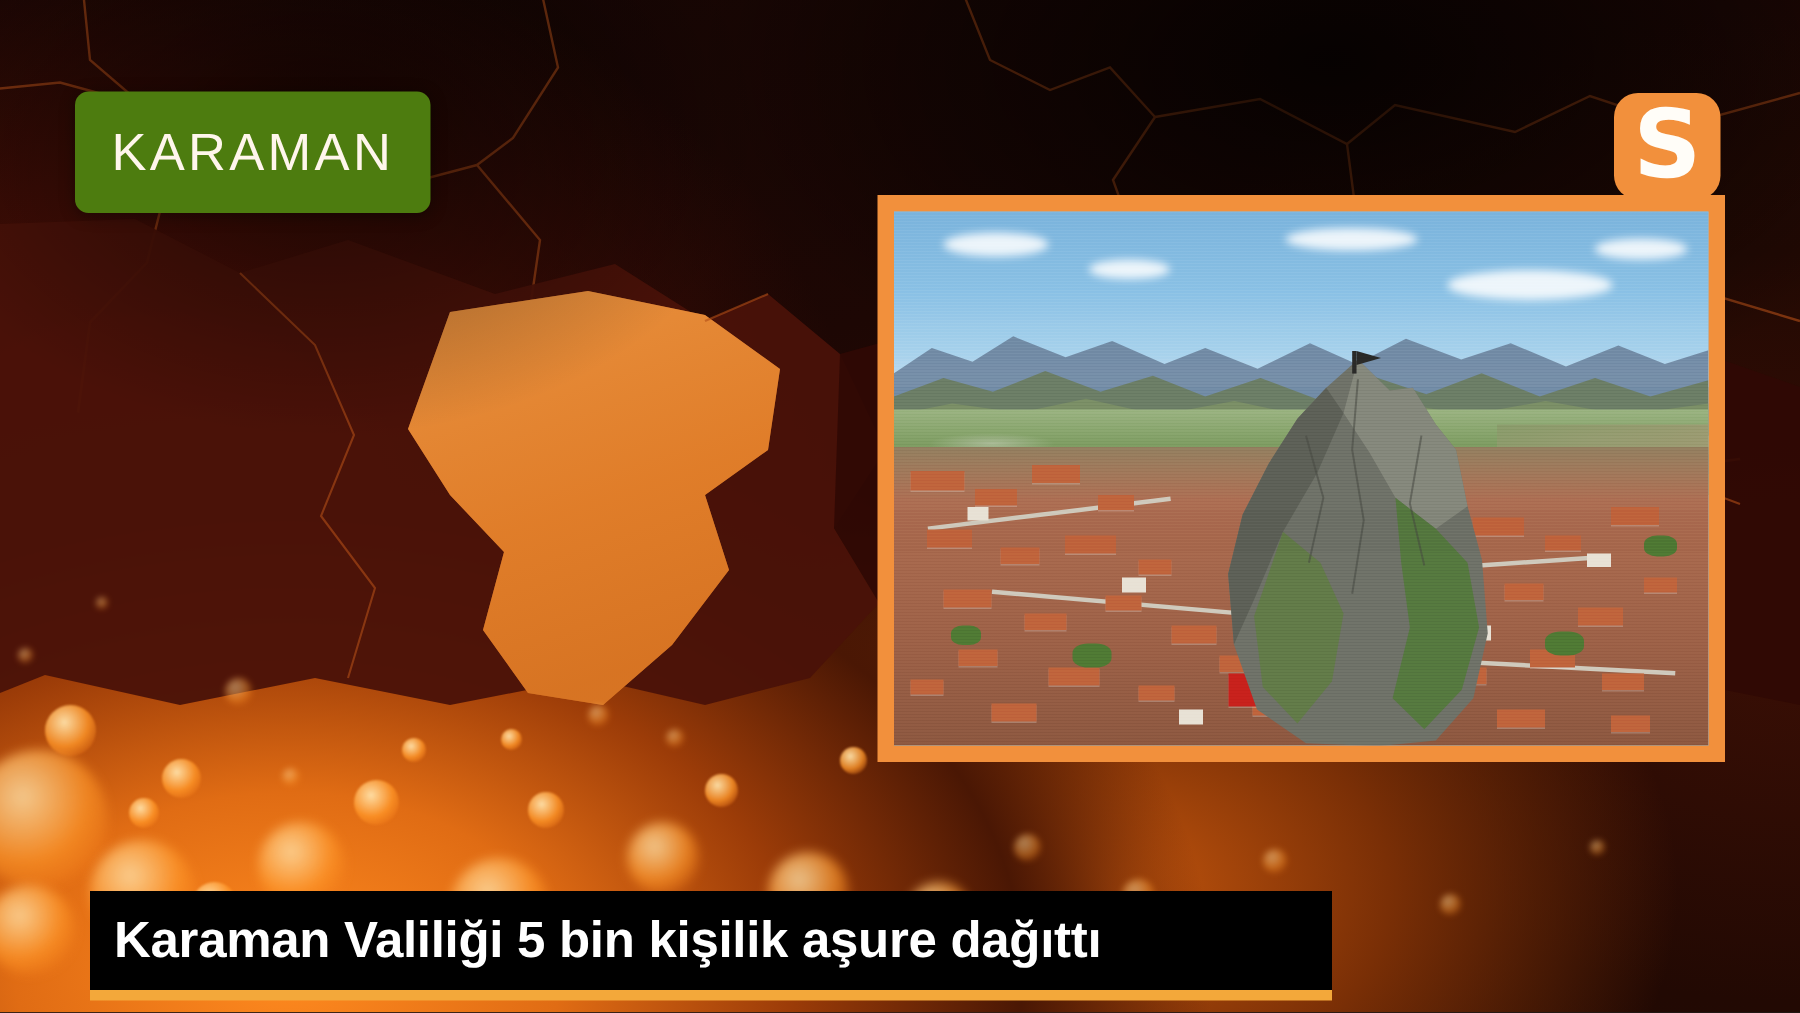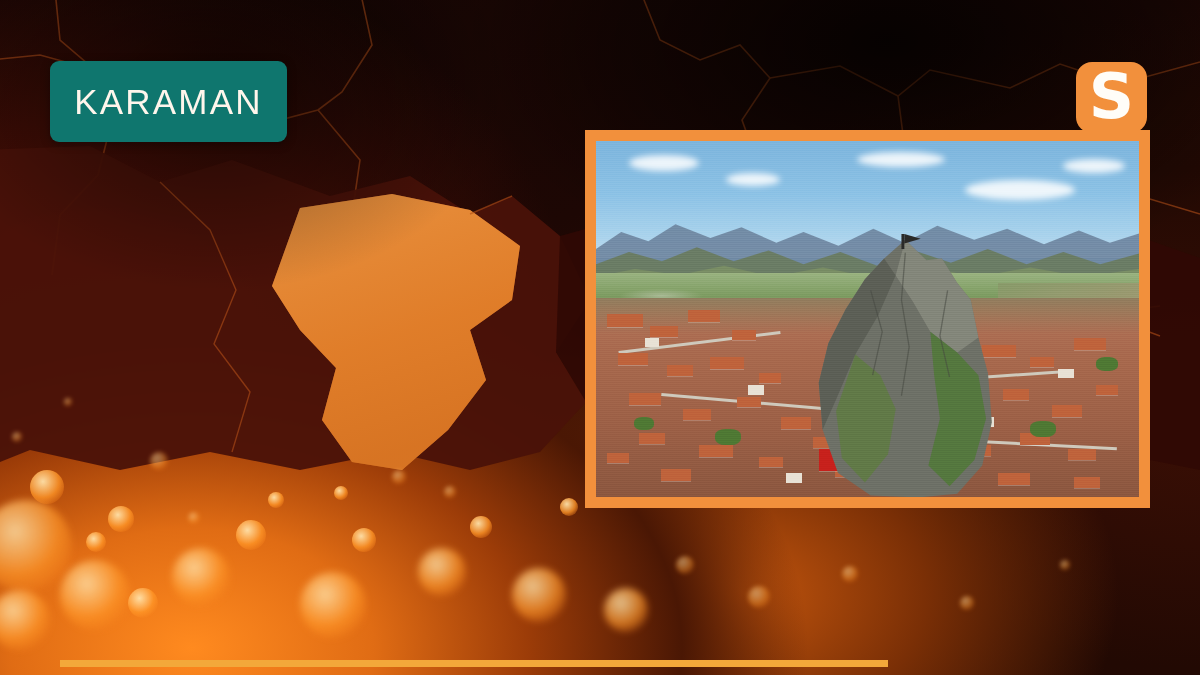--- a/index.html
+++ b/index.html
@@ -53,21 +53,21 @@
     background:
       radial-gradient(ellipse 560px 320px at 74% 6%, rgba(0,0,0,0.78) 0%, rgba(0,0,0,0.35) 48%, rgba(0,0,0,0) 76%),
       radial-gradient(ellipse 420px 300px at 18% 12%, rgba(0,0,0,0.55) 0%, rgba(0,0,0,0) 70%);
   }
 
   
   .loc-badge {
     position: absolute;
     left: 50px; top: 61px;
     width: 237px; height: 81px;
-    background: #0f766e;
+    background: #4d7c0f;
     border-radius: 9px;
     display: flex; align-items: center; justify-content: center;
     box-shadow: 0 2px 10px rgba(0,0,0,0.35);
   }
   .loc-badge span {
     color: #FFF6EC;
     font-size: 35px;
     letter-spacing: 2.2px;
     font-weight: 400;
     line-height: 1;
@@ -429,15 +429,18 @@
             <rect x="92" y="-2" width="3" height="18" fill="#2a2a28"></rect>
             <path d="M95 0 L112 5 L95 10 Z" fill="#2a2a28"></path>
           </g>
         </svg>
       </div>
 
       <div class="ph-grain"></div>
     </div>
   </div>
 
+  <div class="headline-bar">
+    <h1>Karaman Valiliği 5 bin kişilik aşure dağıttı</h1>
+  </div>
   <div class="headline-rule"></div>
 
 </div>
 
 </body></html>

